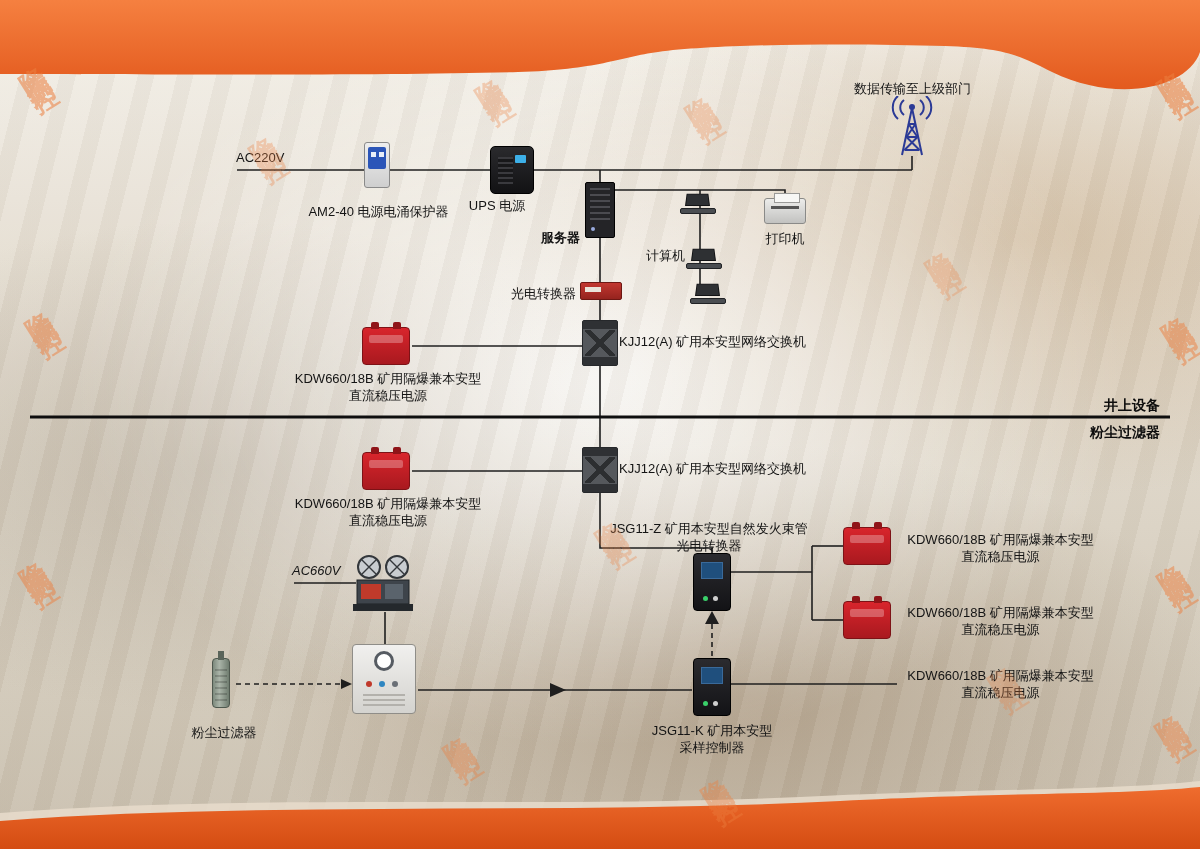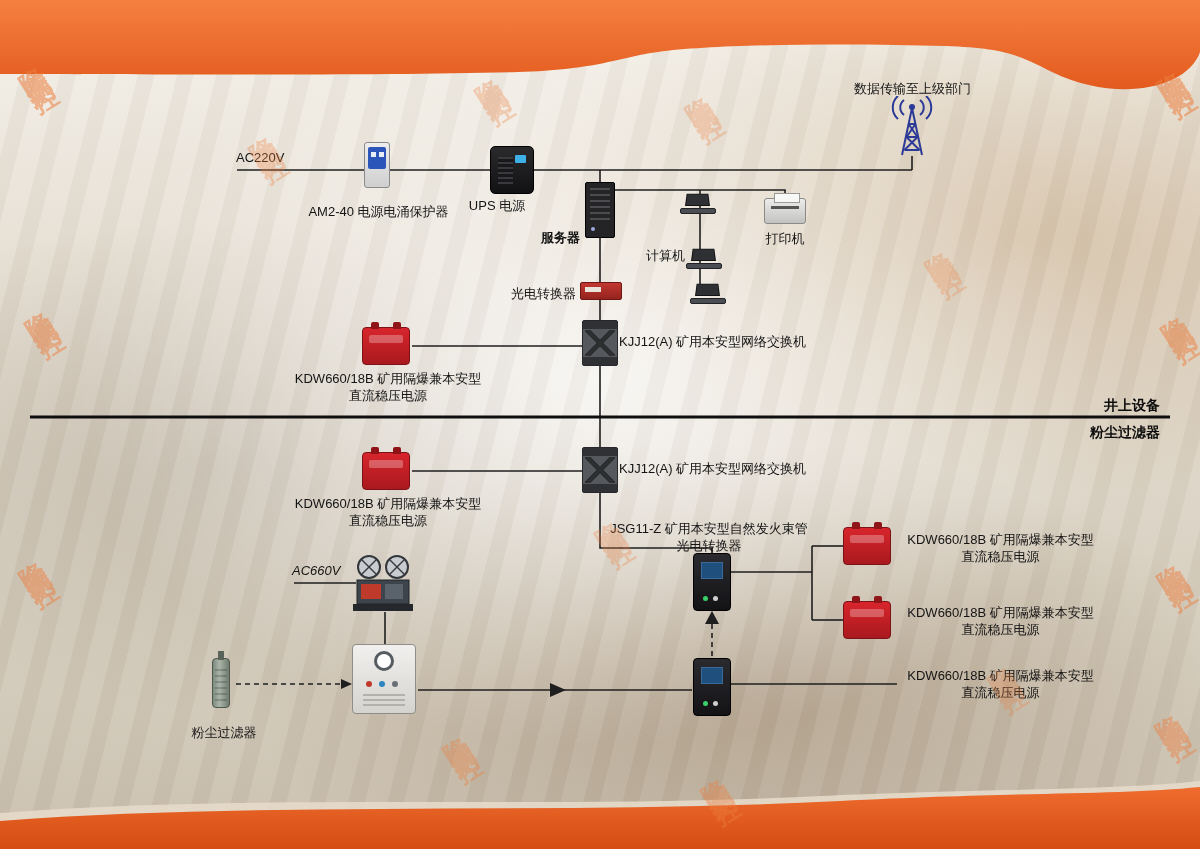--- a/index.html
+++ b/index.html
@@ -219,20 +219,24 @@
   <div class="dev d-filter" style="left:212px;top:658px;"></div>
   <div class="lbl nw c" style="left:186px;top:724px;width:76px;">粉尘过滤器</div>
 
   <div class="dev d-pump" style="left:352px;top:644px;">
     <span class="gauge"></span>
     <span class="btns"></span>
     <span class="vents"></span>
   </div>
 
   <div class="dev d-station" style="left:693px;top:658px;"></div>
+  <div class="lbl c" style="left:628px;top:722px;width:168px;">
+    <div>JSG11-K 矿用本安型</div>
+    <div>采样控制器</div>
+  </div>
 
   <div class="dev d-kdw" style="left:843px;top:527px;"></div>
   <div class="lbl c" style="left:898px;top:531px;width:205px;">
     <div>KDW660/18B 矿用隔爆兼本安型</div>
     <div>直流稳压电源</div>
   </div>
 
   <div class="dev d-kdw" style="left:843px;top:601px;"></div>
   <div class="lbl c" style="left:898px;top:604px;width:205px;">
     <div>KDW660/18B 矿用隔爆兼本安型</div>

